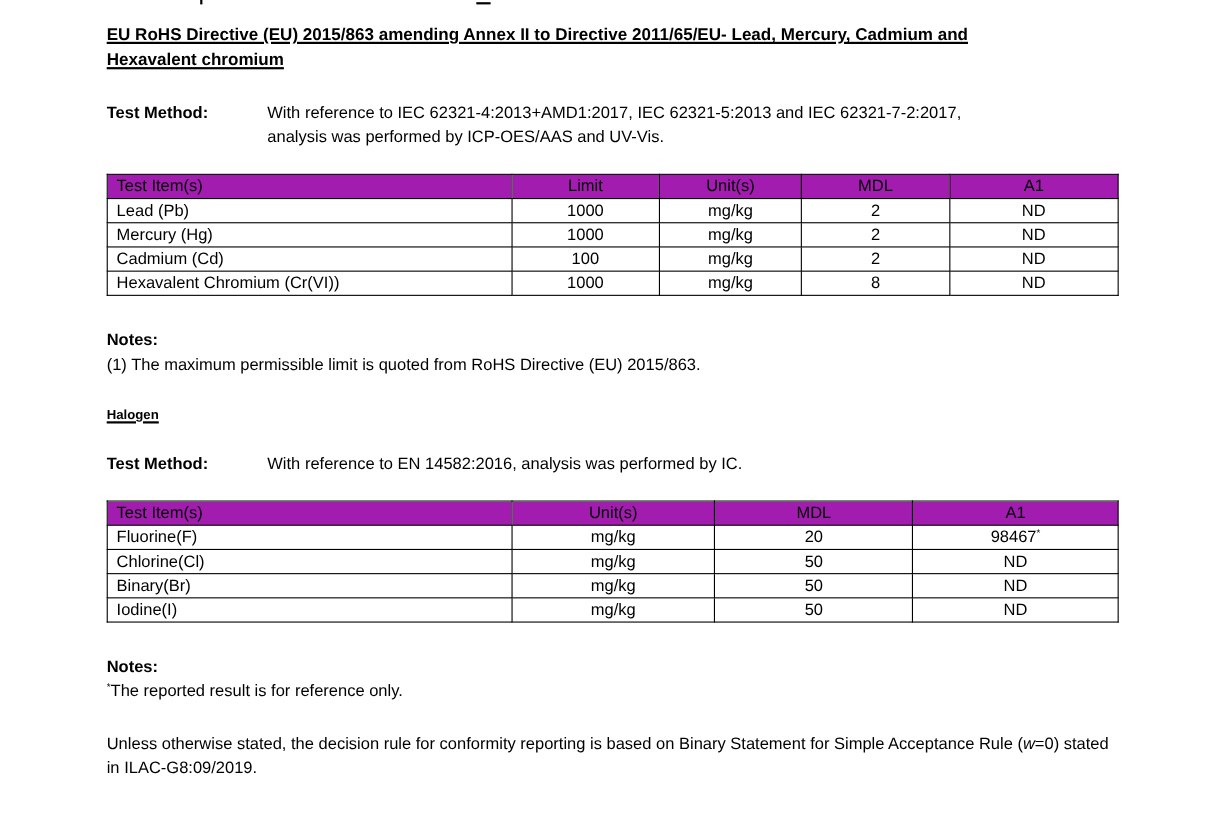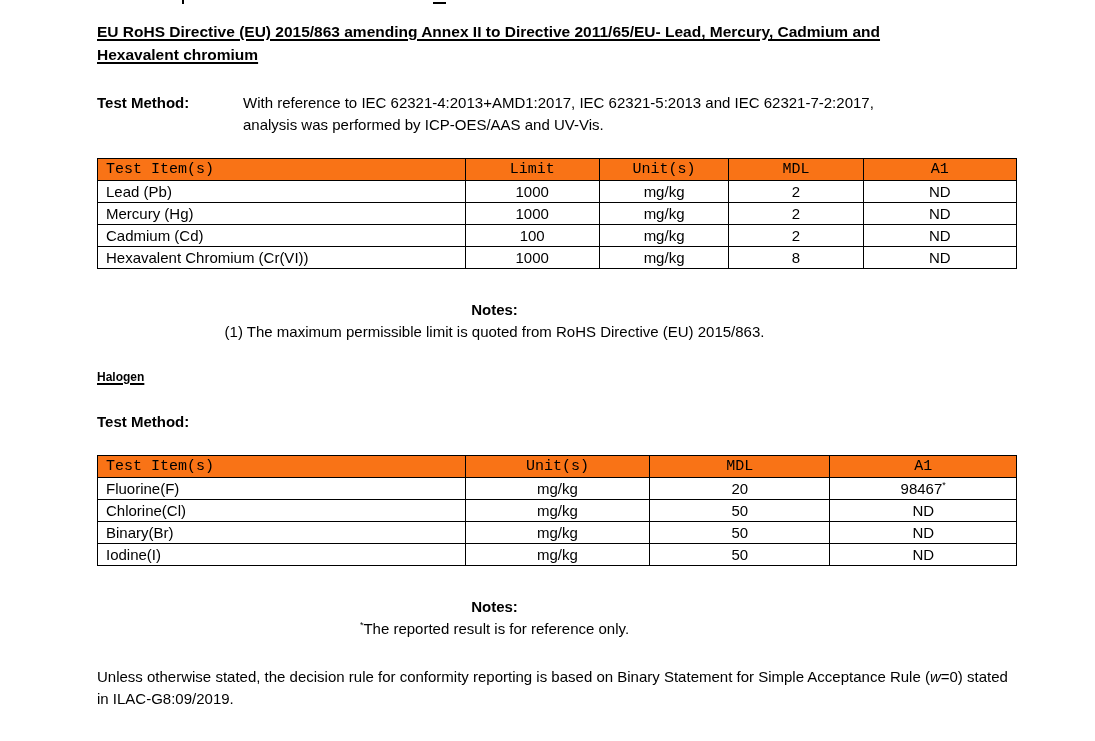--- a/index.html
+++ b/index.html
@@ -72,28 +72,28 @@
     border: 1.5px solid #000;
     height: 21px;
     line-height: 20px;
     padding: 0;
     font-size: 15px;
     font-weight: normal;
     text-align: center;
     white-space: nowrap;
     overflow: hidden;
   }
-  table.results th { background: #f97316; font-family: Liberation Mono, monospace; }
+  table.results th { background: #a21caf; }
   table.results th.first,
   table.results td.first {
     text-align: left;
     padding-left: 8px;
   }
 
-  .notes-block { line-height: 22px; margin: 0 0 23px 0; text-align: center; }
+  .notes-block { line-height: 22px; margin: 0 0 23px 0; }
   .notes-block.gap-lg { margin-bottom: 26px; }
   .notes-label { font-weight: bold; }
   .note-line { margin: 0; }
 
   .paragraph { line-height: 22px; width: 920px; margin: 0; }
 
   sup { font-size: 9px; line-height: 0; vertical-align: super; }
 </style>
 </head>
 <body>
@@ -165,20 +165,21 @@
     <div class="notes-label">Notes:</div>
     <p class="note-line">(1) The maximum permissible limit is quoted from RoHS Directive (EU) 2015/863.</p>
   </div>
 
   <div class="subheading">
     <span class="u">Halogen</span>
   </div>
 
   <div class="method-row">
     <div class="method-label">Test Method:</div>
+    <div class="method-text">With reference to EN 14582:2016, analysis was performed by IC.</div>
   </div>
 
   <table class="results">
     <colgroup>
       <col style="width:40%">
       <col style="width:20.1%">
       <col style="width:19.6%">
       <col style="width:20.3%">
     </colgroup>
   <thead>

